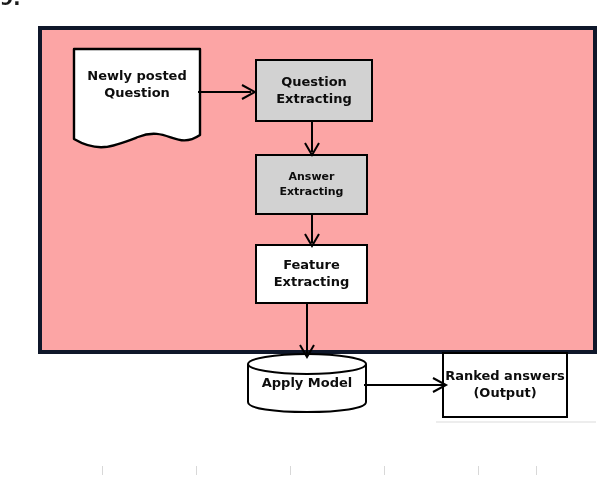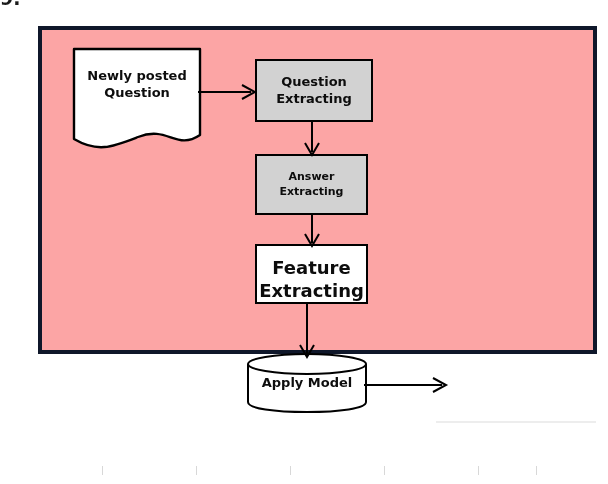--- a/index.html
+++ b/index.html
@@ -175,37 +175,43 @@
     </span>
   </div>
 
   <div class="node shaded" style="left:213px; top:124px; width:113px; height:61px; font-size:11px;">
     <span class="lines">
       <span>Answer</span><br>
       <span>Extracting</span>
     </span>
   </div>
 
-  <div class="node" style="left:213px; top:214px; width:113px; height:60px; font-size:18px;align-items:flex-end;">
+  <div class="node" style="left:213px; top:214px; width:113px; height:60px; font-size:13px;">
     <span class="lines">
       <span>Feature</span><br>
       <span>Extracting</span>
     </span>
   </div>
 
   <div id="cyl-apply-model" style="left:204px; top:322px;">
     <svg width="122" height="62" viewBox="0 0 122 62">
       <path d="M2,12 L2,50 C2,56.6 28.8,60 61,60 C93.2,60 120,56.6 120,50 L120,12" fill="#ffffff" stroke="#000000" stroke-width="2"></path>
       <ellipse cx="61" cy="12" rx="59" ry="10" fill="#ffffff" stroke="#000000" stroke-width="2"></ellipse>
     </svg>
     <div class="cyl-text">
       <span class="lines">Apply Model</span>
     </div>
   </div>
 
+  <div class="node" style="left:400px; top:322px; width:126px; height:66px; font-size:13px;">
+    <span class="lines">
+      <span>Ranked answers</span><br>
+      <span>(Output)</span>
+    </span>
+  </div>
 
   <svg class="connector" style="left:156px; top:52px;" width="60" height="20" viewBox="0 0 60 20">
     <line x1="0" y1="10" x2="53" y2="10" stroke="#000000" stroke-width="2"></line>
     <path d="M44,3 L57,10 L44,17" fill="none" stroke="#000000" stroke-width="2" stroke-linejoin="miter" stroke-linecap="butt"></path>
   </svg>
 
   <svg class="connector" style="left:260px; top:90px;" width="20" height="36" viewBox="0 0 20 36">
     <line x1="10" y1="0" x2="10" y2="32" stroke="#000000" stroke-width="2"></line>
     <path d="M3,23 L10,35 L17,23" fill="none" stroke="#000000" stroke-width="2"></path>
   </svg>

